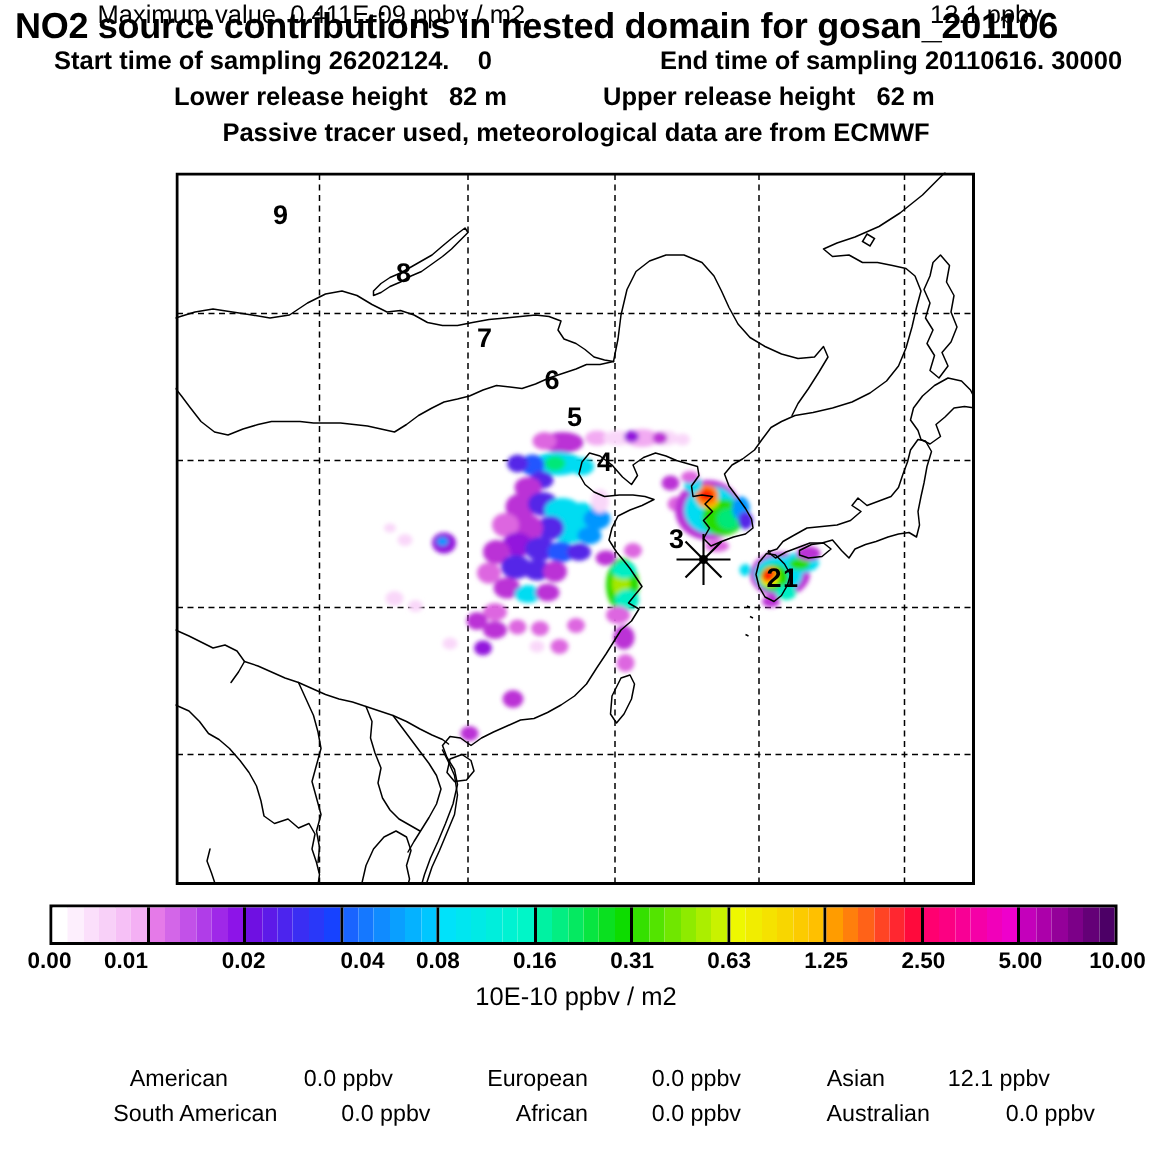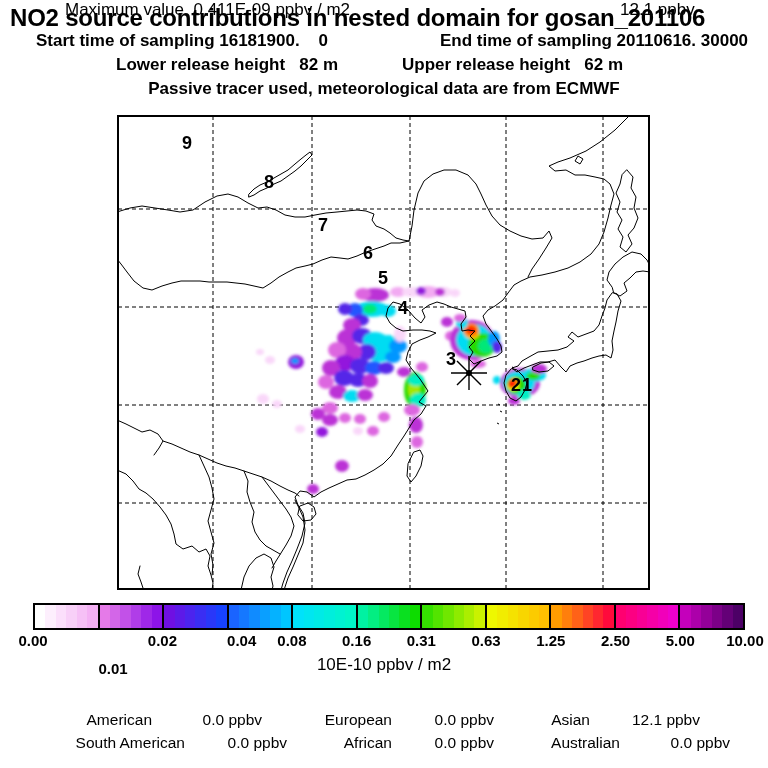--- a/index.html
+++ b/index.html
@@ -37,21 +37,21 @@
   #total-value{position:absolute;left:620px;white-space:pre;}
   .stat-row{position:absolute;left:0;width:768px;height:20px;font-size:15.5px;}
   #stat-row-0{top:711px;}
   #stat-row-1{top:734px;}
   .stat-cell{position:absolute;white-space:pre;text-align:right;transform:translateX(-100%);}
 </style>
 </head>
 <body>
 
 <div class="abs" id="title">NO2 source contributions in nested domain for gosan_201106</div>
-<div class="abs hline" id="start-time">Start time of sampling 16181900.    0</div>
+<div class="abs hline" id="start-time">Start time of sampling 26202124.    0</div>
 <div class="abs hline" id="end-time">End time of sampling 20110616. 30000</div>
 <div class="abs hline" id="lower-release">Lower release height   82 m</div>
 <div class="abs hline" id="upper-release">Upper release height   62 m</div>
 <div class="abs hline" id="tracer-note">Passive tracer used, meteorological data are from ECMWF</div>
 
 <div id="map-wrap">
 <svg id="map-svg" viewBox="117 115 533 475">
   <defs>
     <filter id="blobBlur" x="-30%" y="-30%" width="160%" height="160%">
       <feGaussianBlur stdDeviation="1.4"></feGaussianBlur>
@@ -294,21 +294,21 @@
       <div class="cb-cell" style="background: rgb(196, 0, 187);"></div>
       <div class="cb-cell" style="background: rgb(172, 0, 170);"></div>
       <div class="cb-cell" style="background: rgb(148, 0, 153);"></div>
       <div class="cb-cell" style="background: rgb(124, 0, 136);"></div>
       <div class="cb-cell" style="background: rgb(100, 0, 119);"></div>
       <div class="cb-cell" style="background: rgb(76, 0, 102);"></div>
     </div>
   </div>
 <div id="cb-ticks">
     <span class="cb-tick" style="left: 33px;">0.00</span>
-    <span class="cb-tick" style="left: 113px; margin-top: 28px;">0.01</span>
+    <span class="cb-tick" style="left: 84px;">0.01</span>
     <span class="cb-tick" style="left: 162.455px;">0.02</span>
     <span class="cb-tick" style="left: 227.182px; padding-left: 29px;">0.04</span>
     <span class="cb-tick" style="left: 291.909px;">0.08</span>
     <span class="cb-tick" style="left: 356.636px;">0.16</span>
     <span class="cb-tick" style="left: 421.364px;">0.31</span>
     <span class="cb-tick" style="left: 486.091px;">0.63</span>
     <span class="cb-tick" style="left: 550.818px;">1.25</span>
     <span class="cb-tick" style="left: 615.545px;">2.50</span>
     <span class="cb-tick" style="left: 680.273px;">5.00</span>
     <span class="cb-tick" style="left: 745px; text-align: center;">10.00</span>

